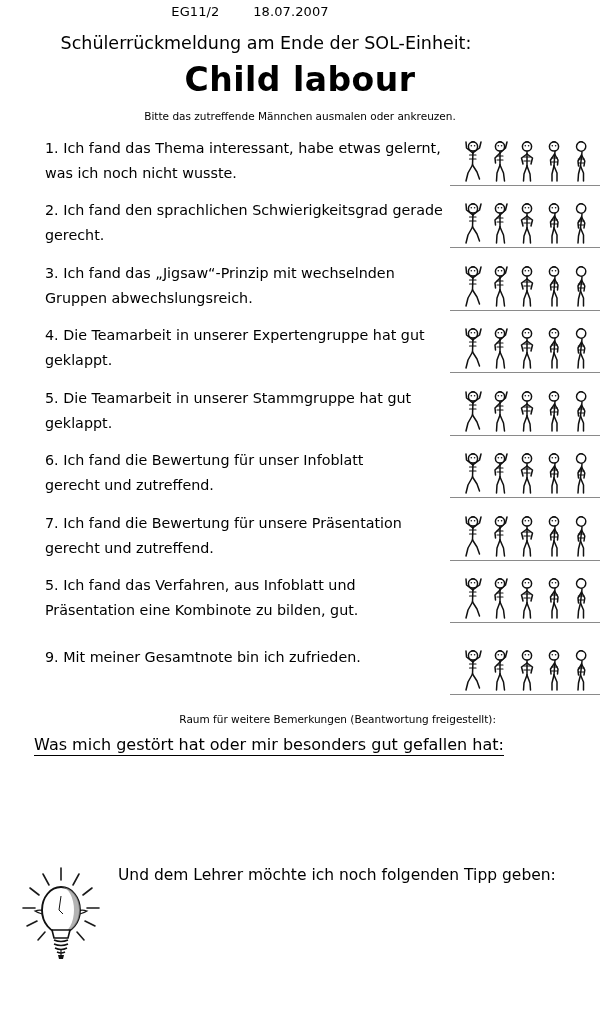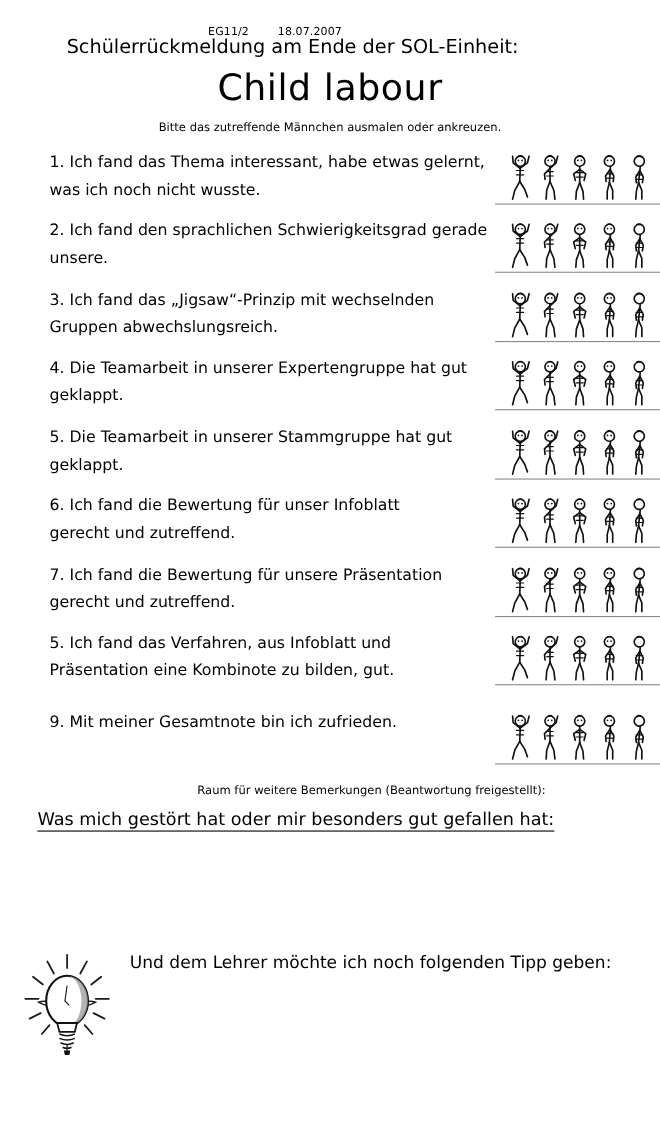--- a/index.html
+++ b/index.html
@@ -19,44 +19,44 @@
   .sheet {
     position: relative;
     width: 600px;
     height: 1021px;
     background: #fff;
   }
 
   
   .hdr-meta {
     position: absolute;
-    top: 24px;
+    top: 4px;
     left: 0;
     width: 500px;
     text-align: center;
-    font-size: 10px;
+    font-size: 13px;
     letter-spacing: .1px;
     white-space: pre;
   }
   .hdr-sub {
     position: absolute;
     top: 33px;
     left: 0;
     width: 532px;
     text-align: center;
     font-size: 17.5px;
   }
   .hdr-title {
     position: absolute;
     top: 60px;
     left: 0;
     width: 600px;
     text-align: center;
     font-size: 33px;
-    font-weight: normal;
+    font-weight: bold;
     letter-spacing: .5px;
   }
   .hdr-instr {
     position: absolute;
     top: 110px;
     left: 0;
     width: 600px;
     text-align: center;
     font-size: 10.5px;
   }
@@ -241,21 +241,21 @@
                 </g>
                 <path d="M10.5 3.6 q2.5 -2.2 5 0" stroke="#111" stroke-width="1.2" fill="none"></path>
               </svg></span>
           </div>
           <div class="rating-line"></div>
         </div>
       </div>
       <div class="qrow" style="top:198px;">
         <div class="qtext">
           <span class="ln">2. Ich fand den sprachlichen Schwierigkeitsgrad gerade</span>
-          <span class="ln">unsere.</span>
+          <span class="ln">gerecht.</span>
         </div>
         <div class="rating">
           <div class="rating-figs">
             <span class="fig"><svg class="figsvg" viewBox="0 0 27 44" width="27" height="44">
                 <g stroke="#111" stroke-width="1.5" fill="none" stroke-linecap="round" stroke-linejoin="round">
                   <path d="M13 12 L12.5 26"></path>
                   <path d="M12.8 14 L6.5 9 L6 3"></path>
                   <path d="M12.8 14 L19.5 9 L21 3"></path>
                   <path d="M12.5 26 L8 34 L6 42"></path>
                   <path d="M12.5 26 L17 33 L19.5 40"></path>

